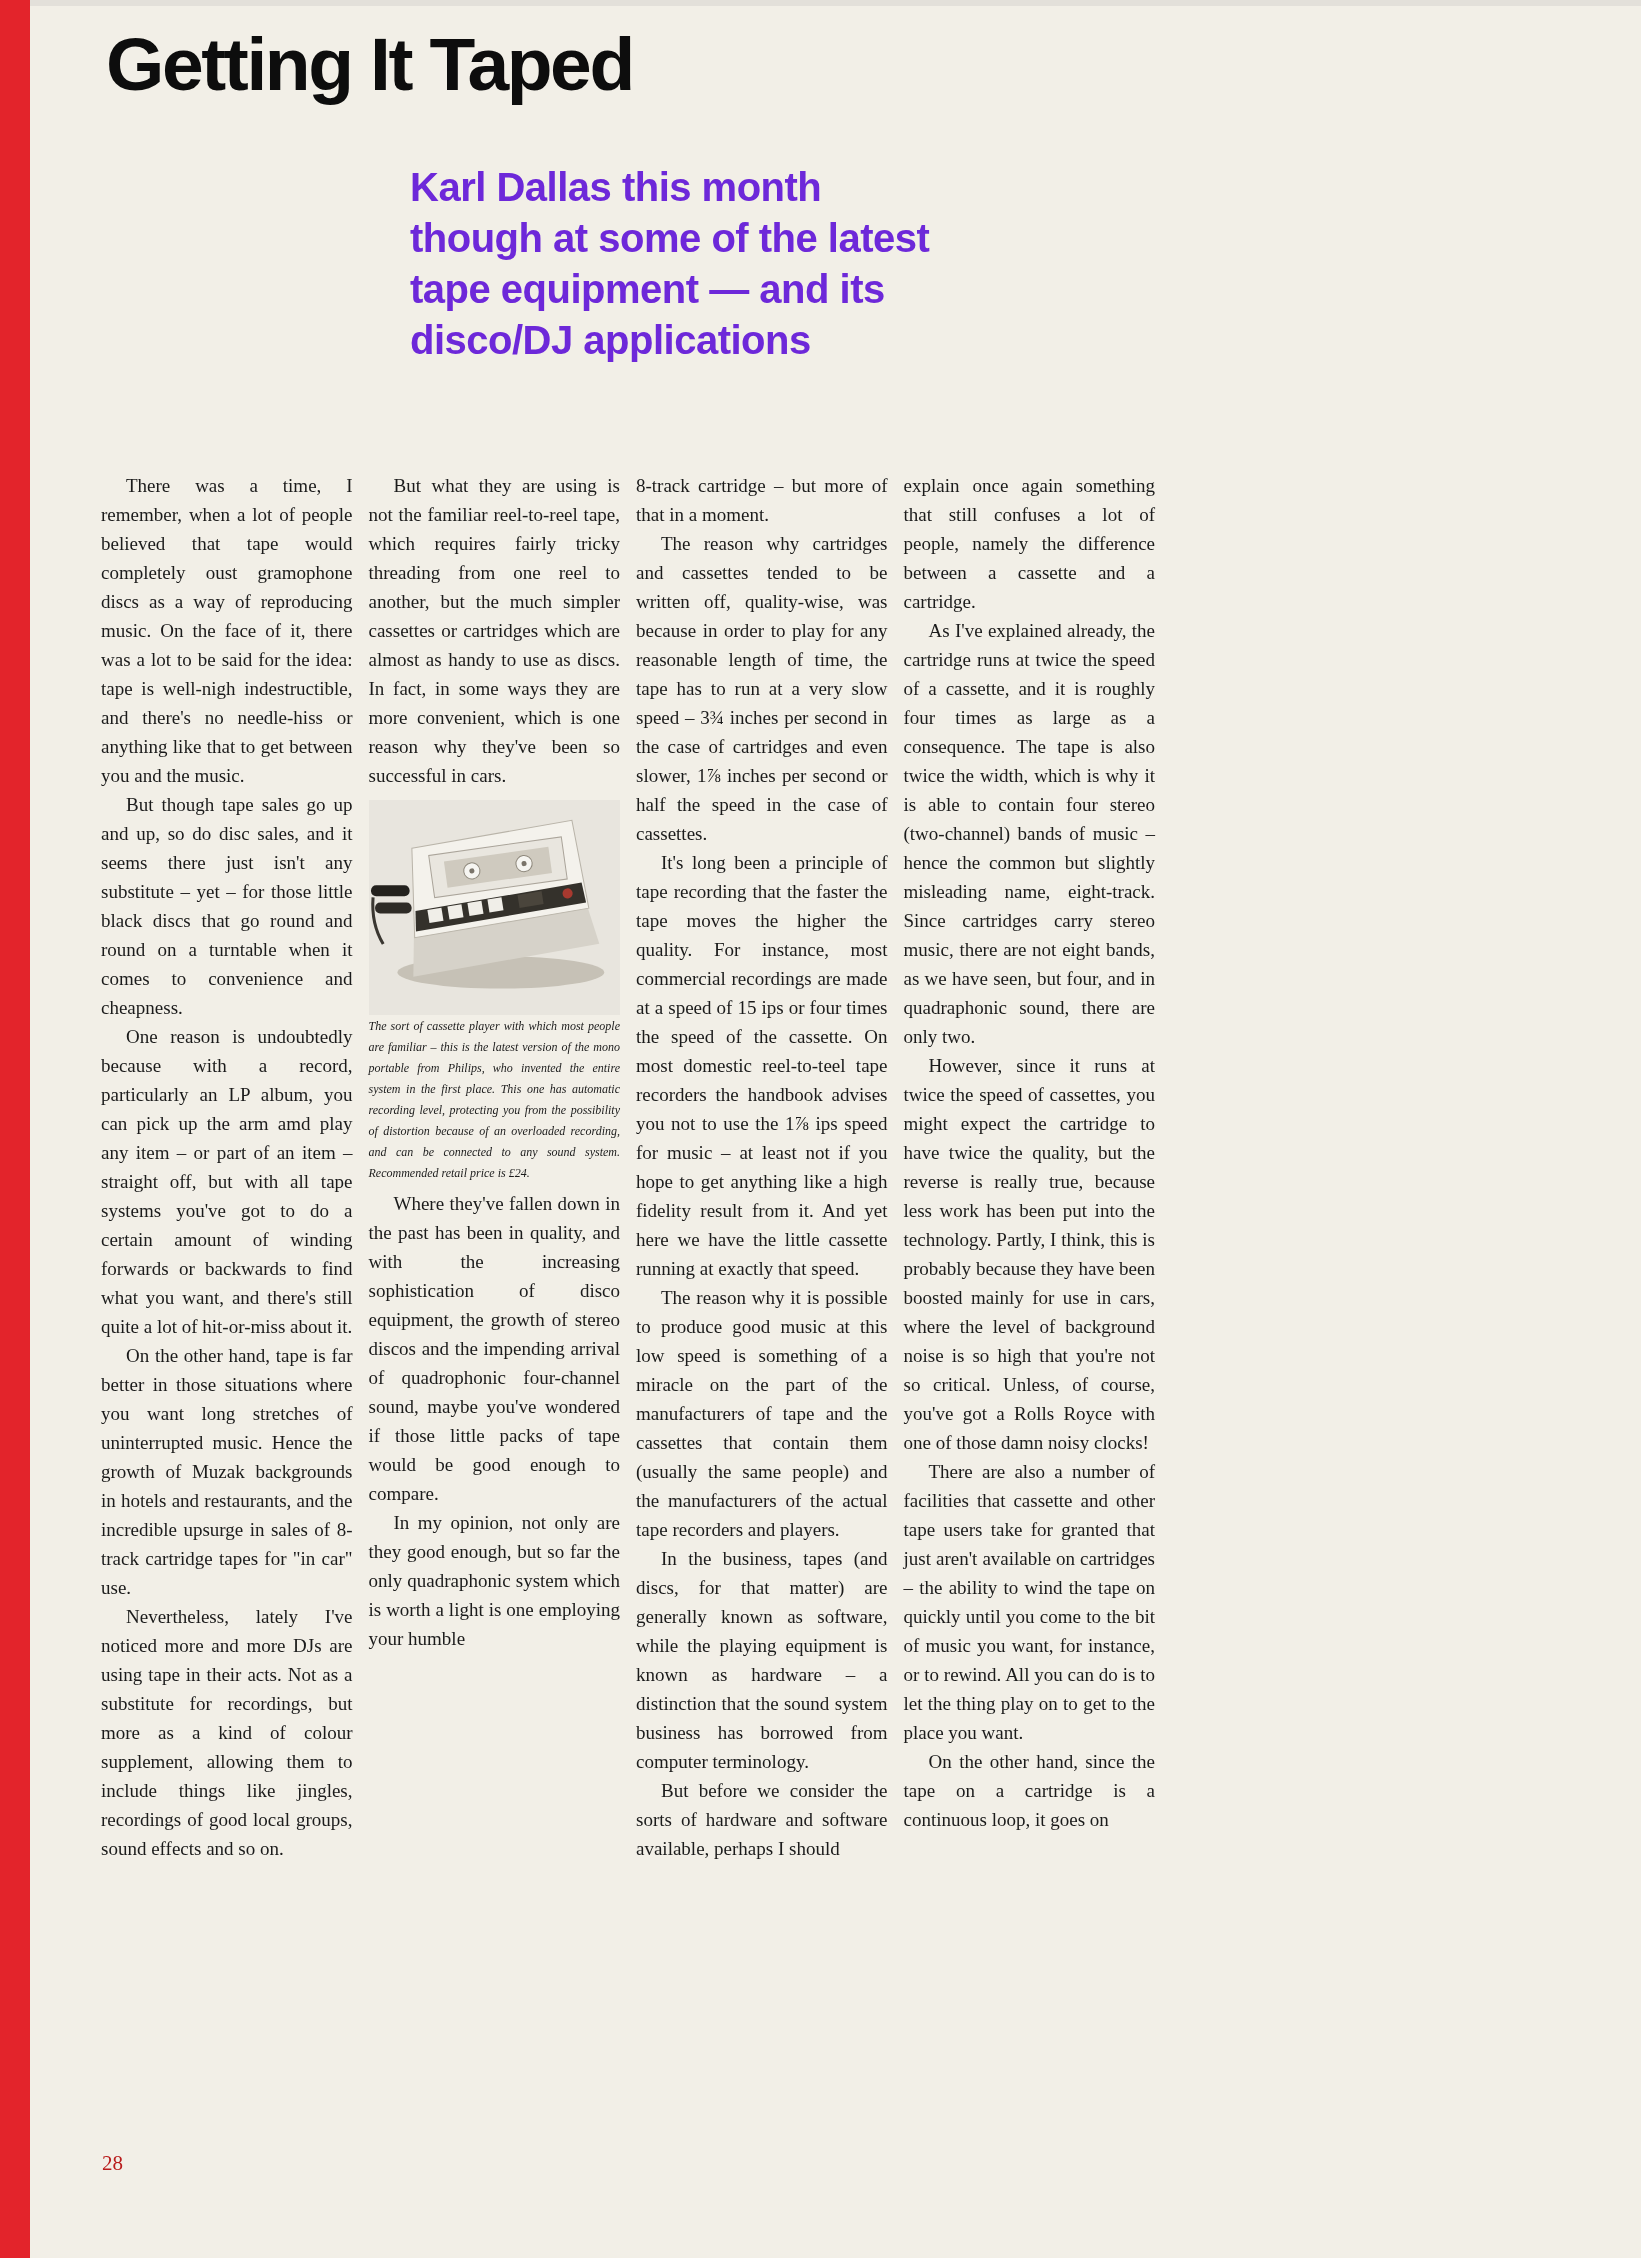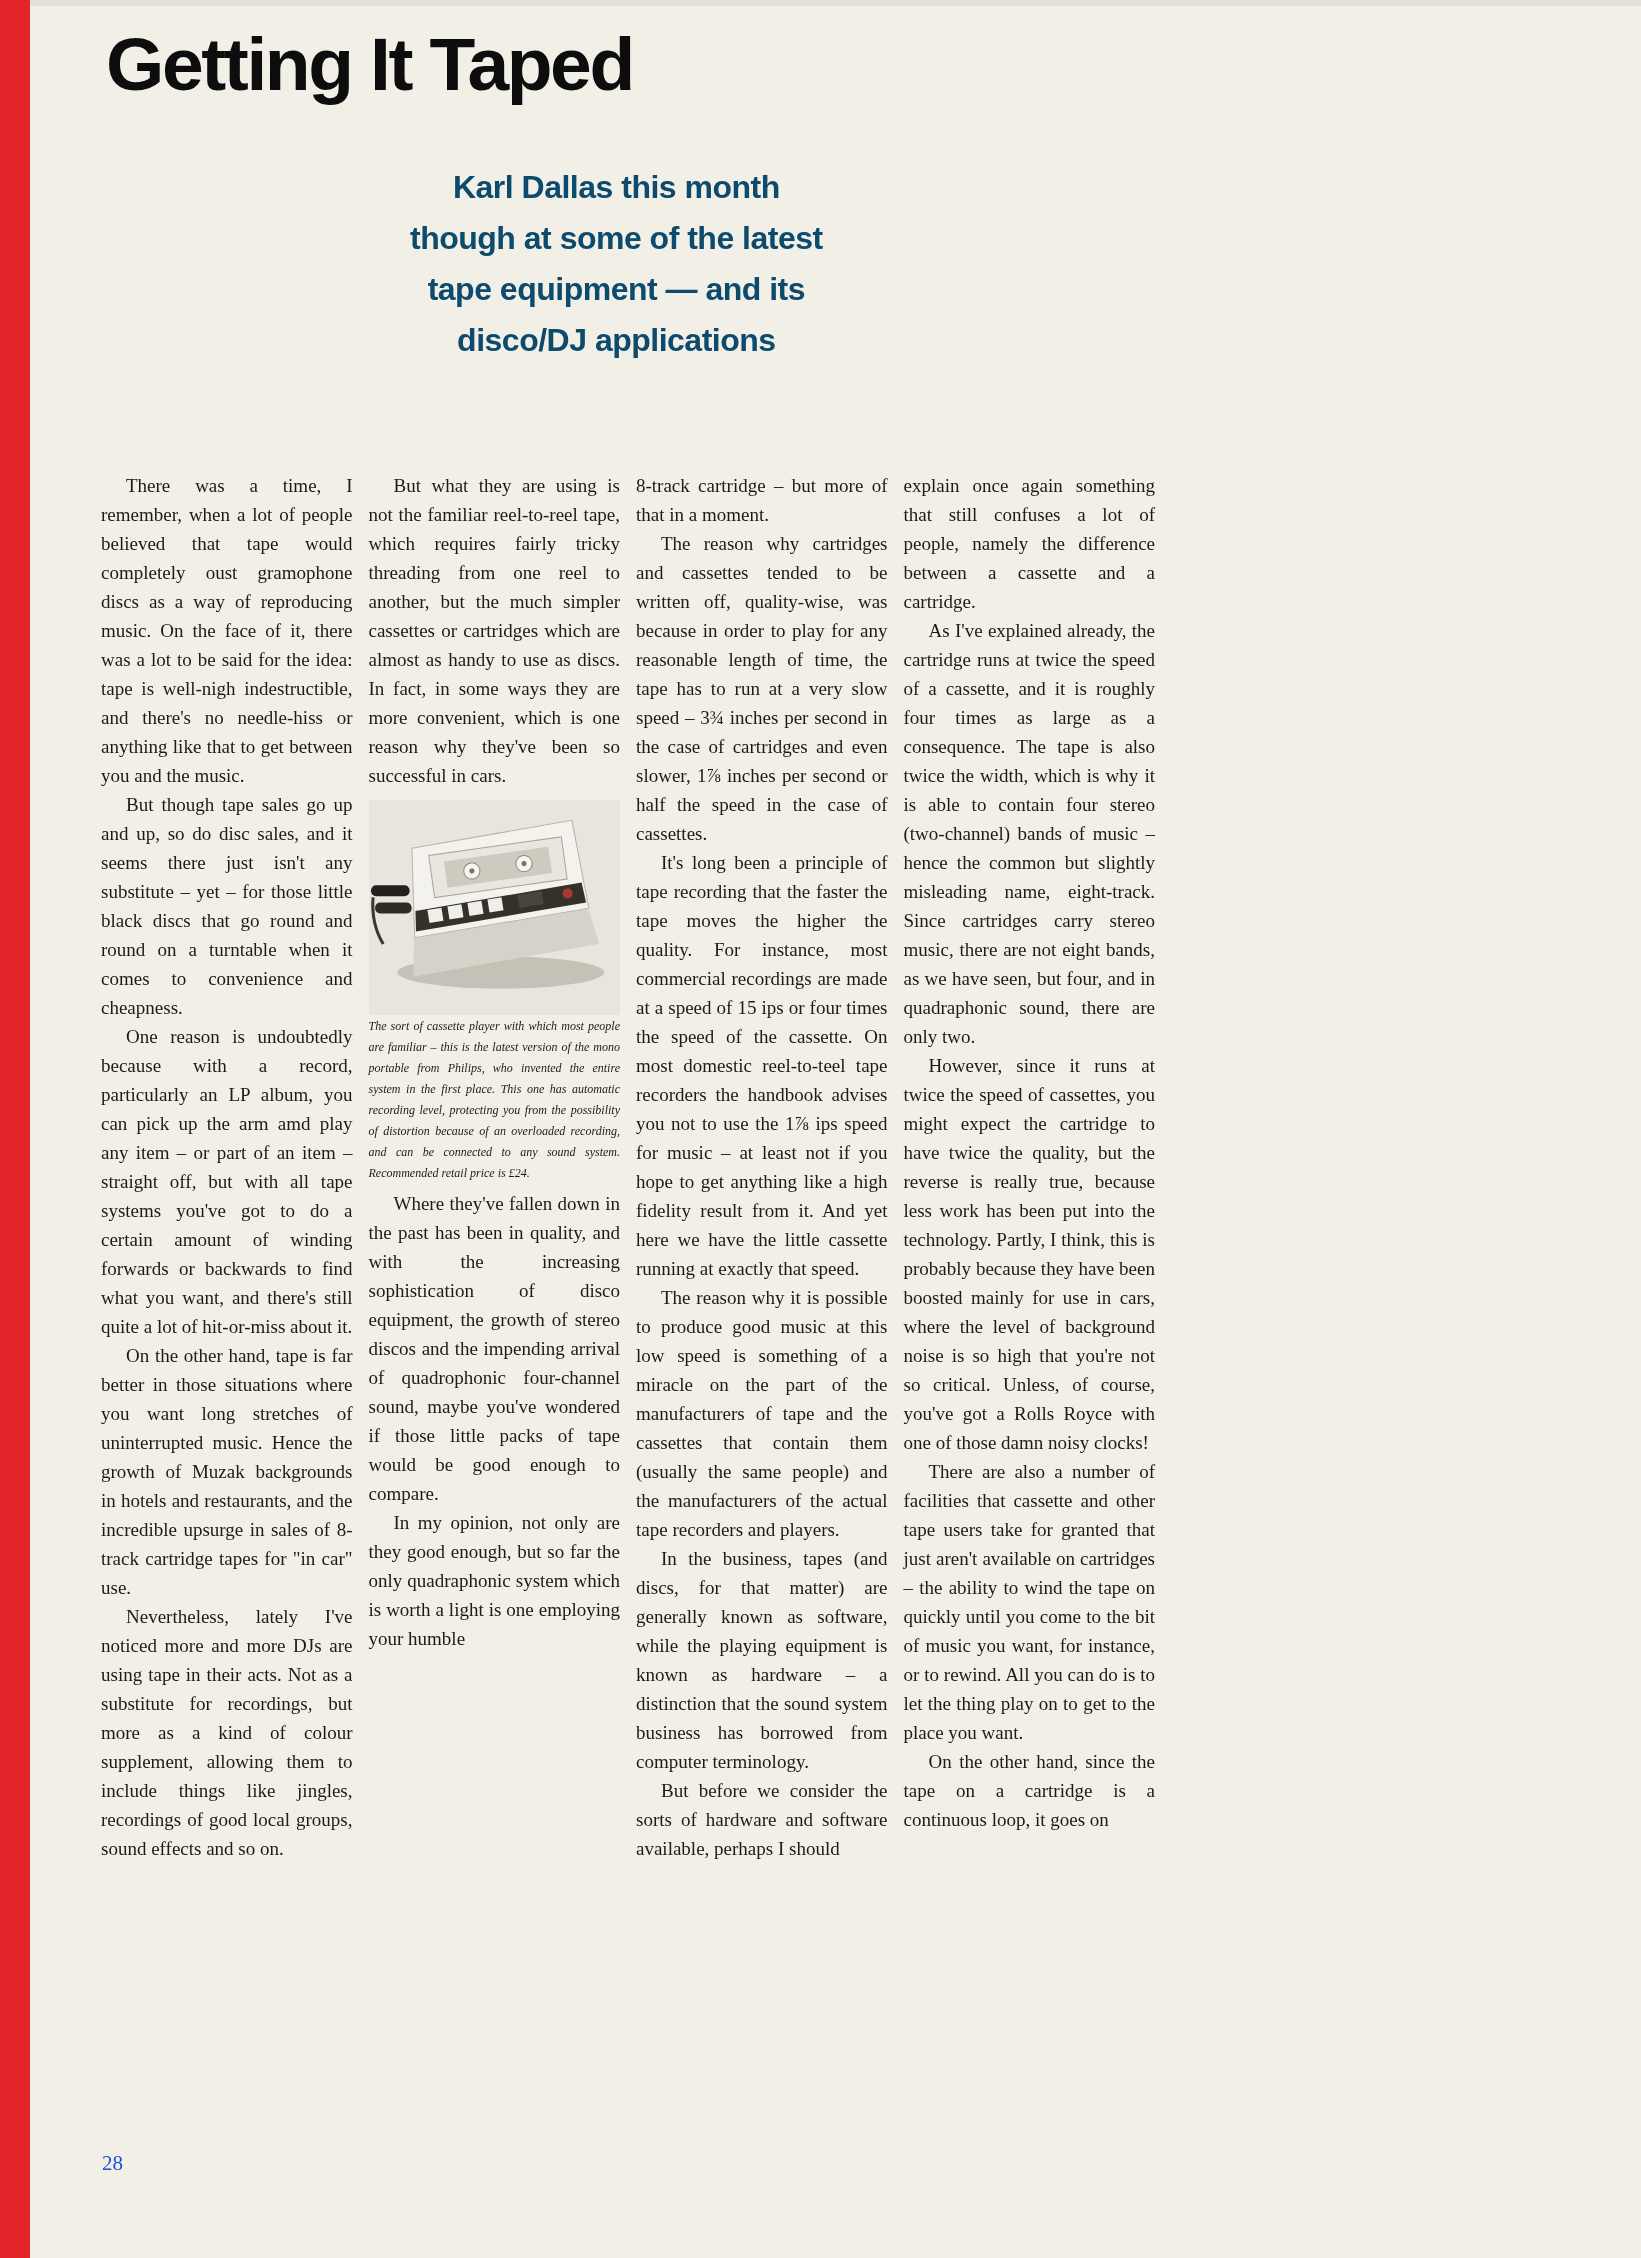--- a/index.html
+++ b/index.html
@@ -41,25 +41,24 @@
     font-size: 75px;
     letter-spacing: -2.4px;
     color: #0d0d0d;
   }
   .subhead {
     position: absolute;
     left: 410px;
     top: 162px;
     font-family: "Liberation Sans", sans-serif;
     font-weight: bold;
-    font-size: 32px;
+    font-size: 40px;
     line-height: 51px;
     letter-spacing: -0.5px;
-    color: #0c4a6e;
-    text-align: center;
+    color: #6d28d9;
   }
   .columns {
     position: absolute;
     left: 101px;
     top: 471px;
     width: 1054px;
     display: grid;
     grid-template-columns: repeat(4, 1fr);
     column-gap: 16px;
   }
@@ -89,21 +88,21 @@
     font-style: italic;
     font-size: 12px;
     line-height: 21px;
     text-align: justify;
   }
   .page-number {
     position: absolute;
     left: 102px;
     top: 2151px;
     font-size: 21px;
-    color: #1d4ed8;
+    color: #b91c1c;
   }
 </style>
 </head>
 <body>
 
 <div class="page">
 
   <div class="red-strip"></div>
   <div class="scan-edge"></div>
 

